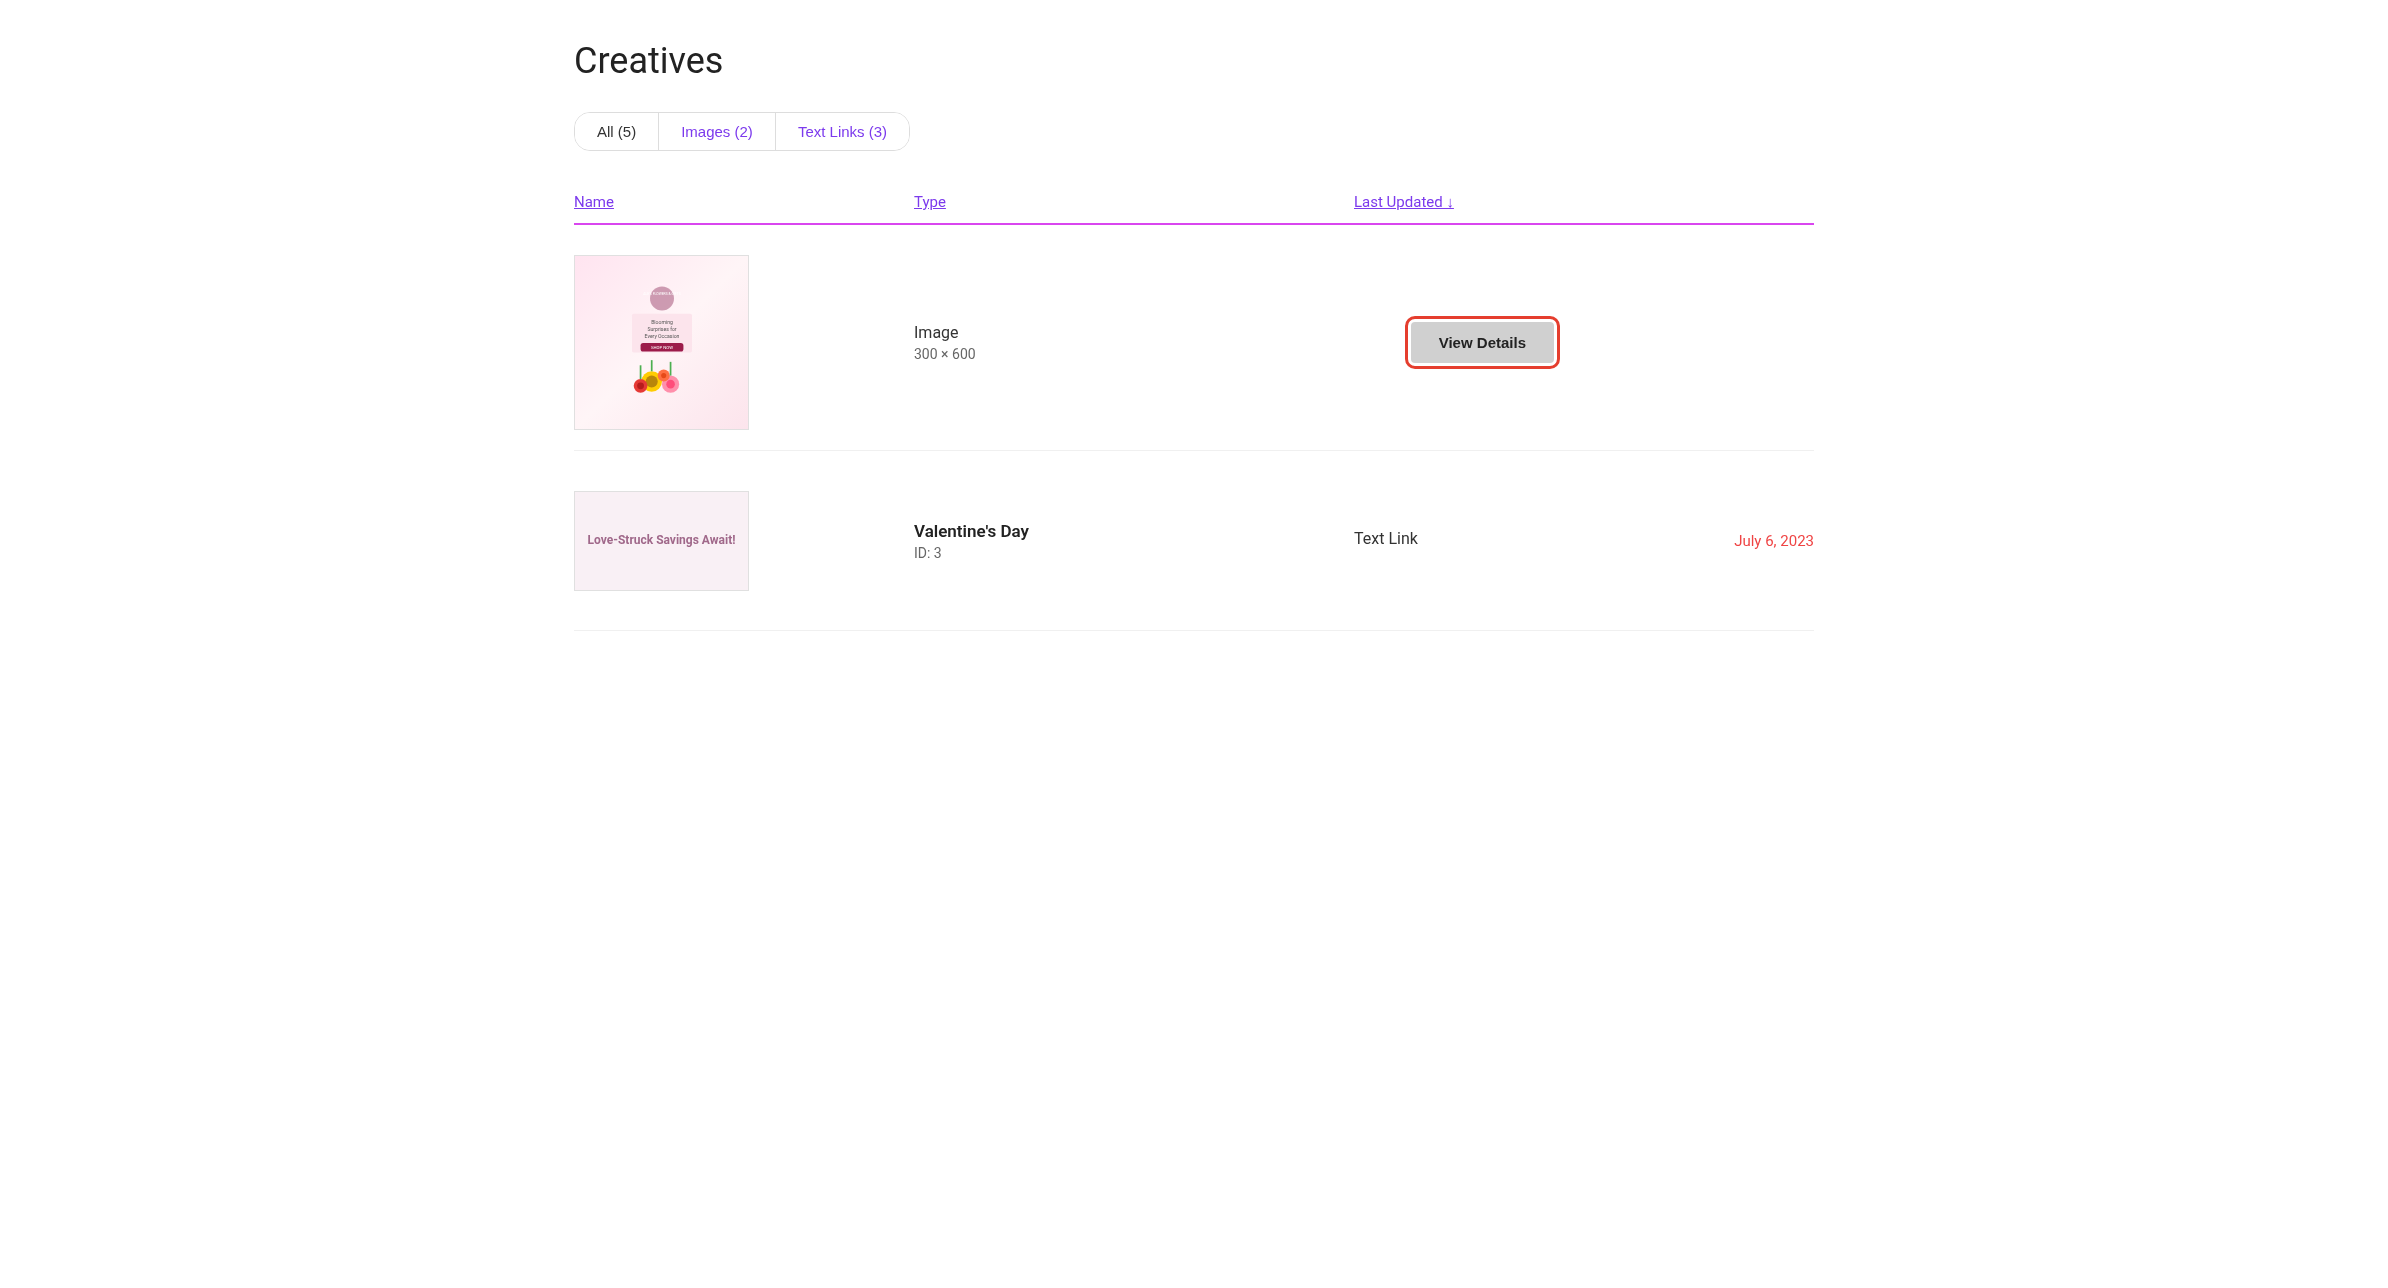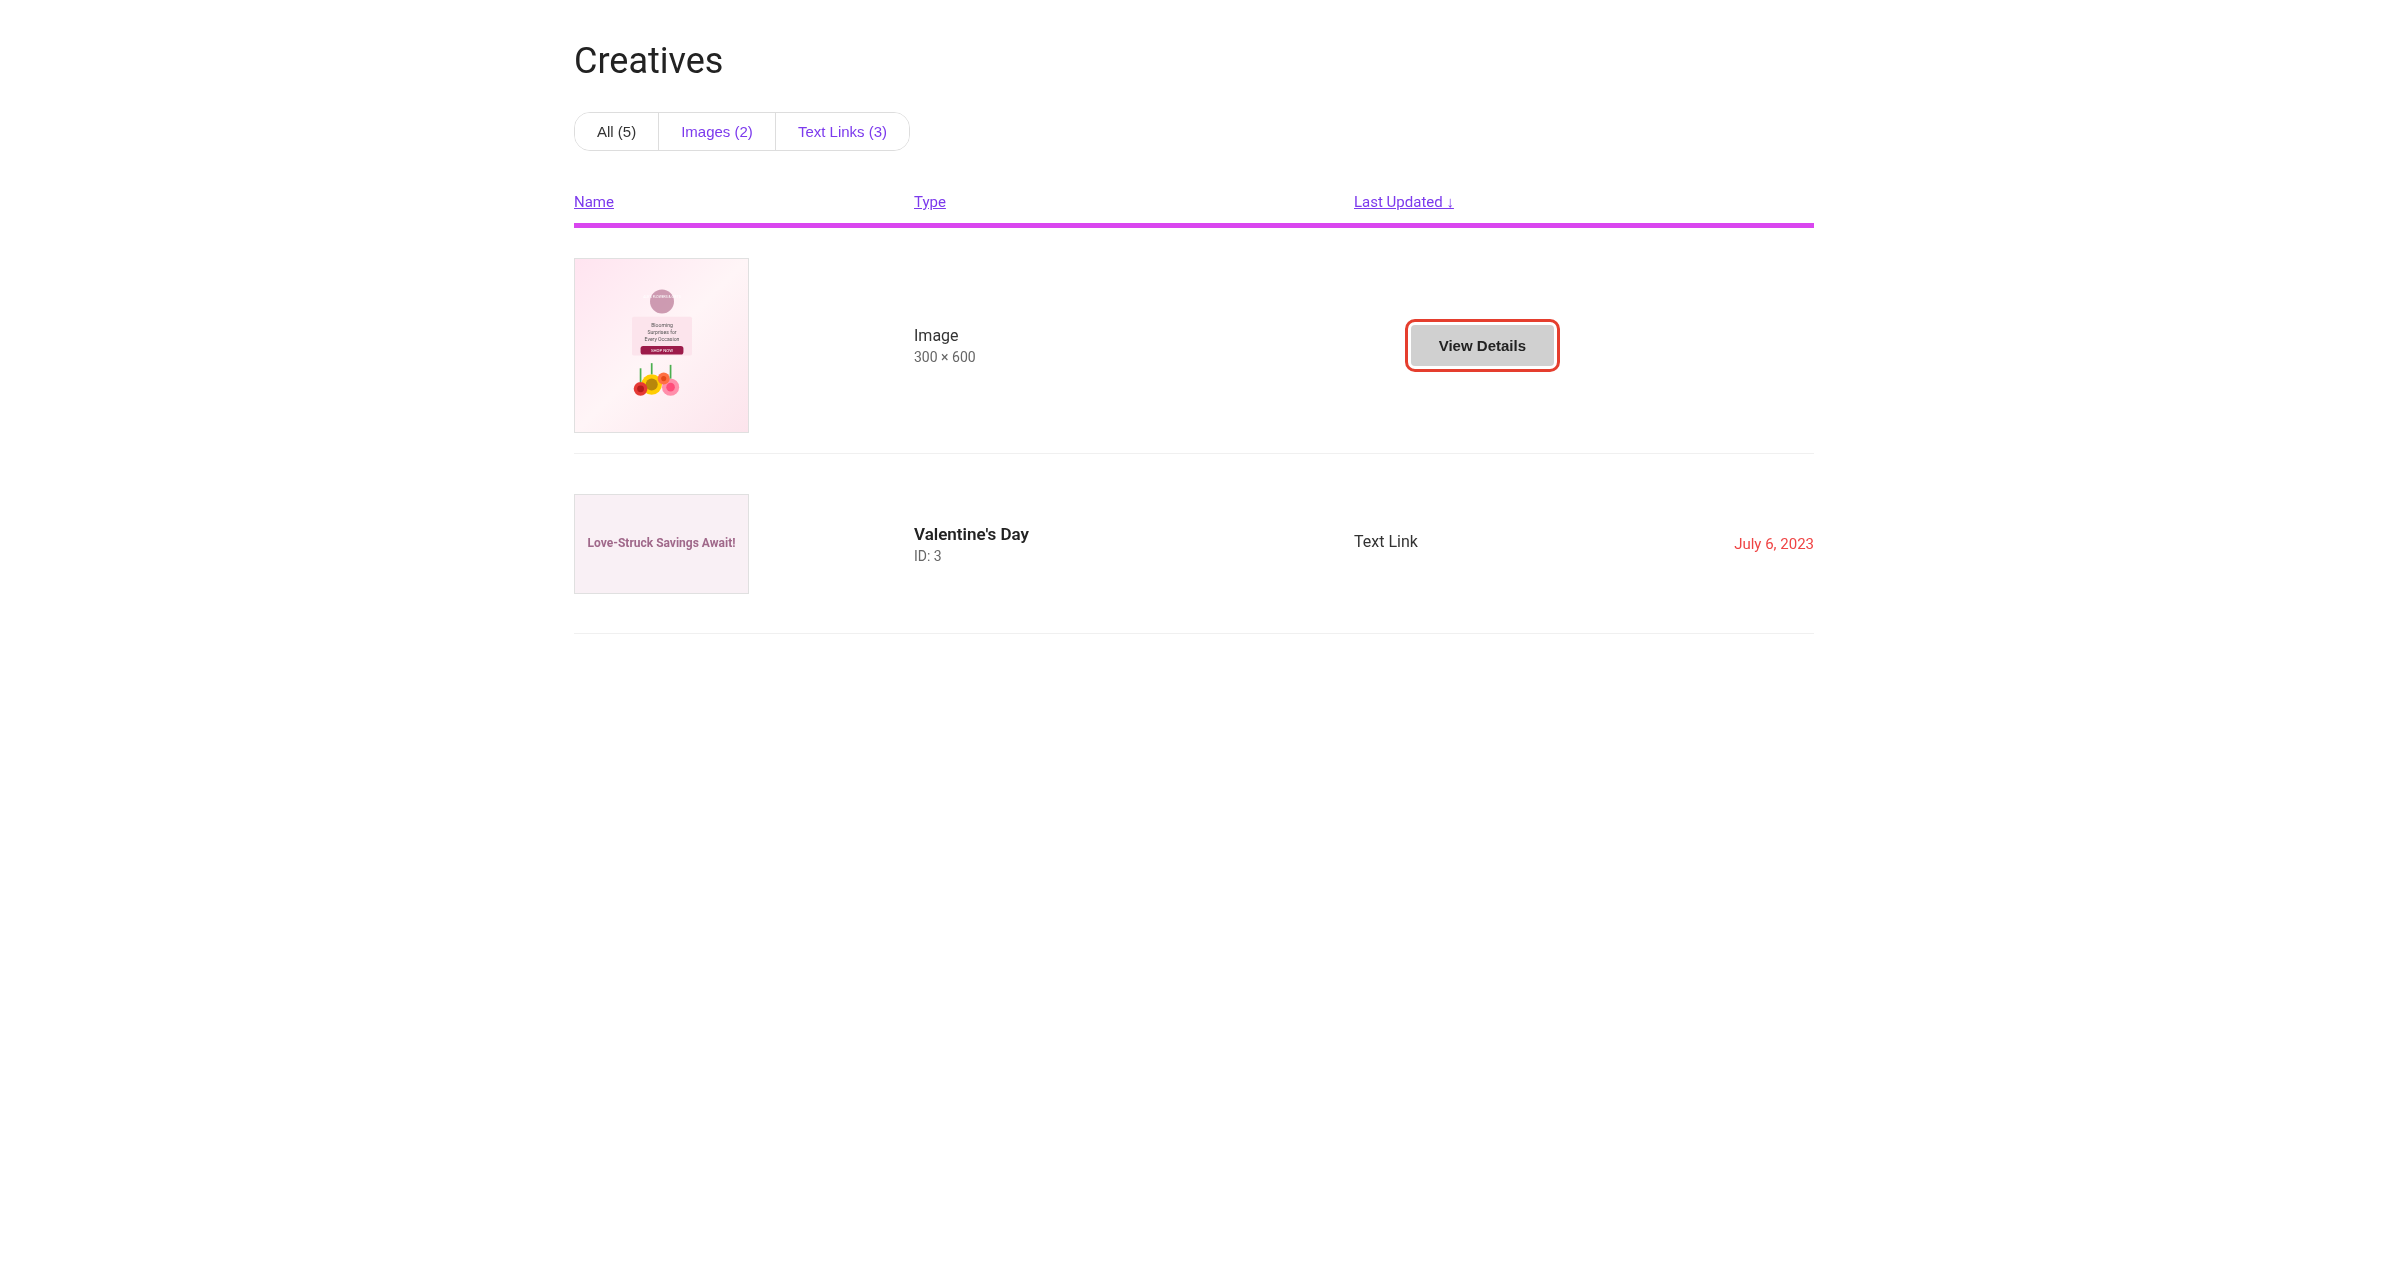--- a/index.html
+++ b/index.html
@@ -78,21 +78,21 @@
       gap: 16px;
     }
     .view-icon {
       cursor: pointer;
       color: #666;
       font-size: 20px;
     }
     .table-header {
       display: grid;
       grid-template-columns: 340px 1fr 200px 260px;
-      border-bottom: 5px solid #d946ef;
+      border-bottom: 2px solid #d946ef;
       padding: 12px 0 12px 0;
       margin-bottom: 10px;
     }
     .table-header-cell {
       font-size: 15px;
       color: #7c3aed;
       text-decoration: underline;
       cursor: pointer;
     }
     .table-header-cell.last-updated {

